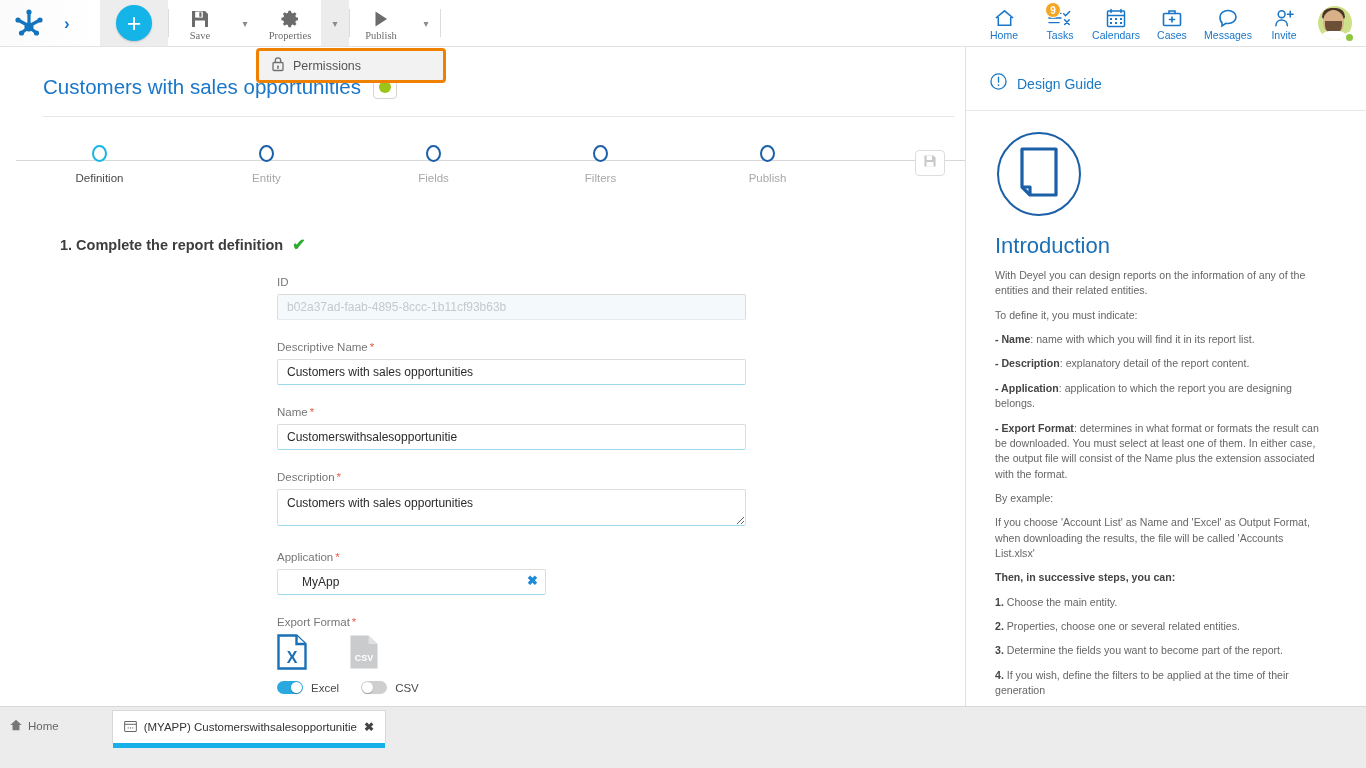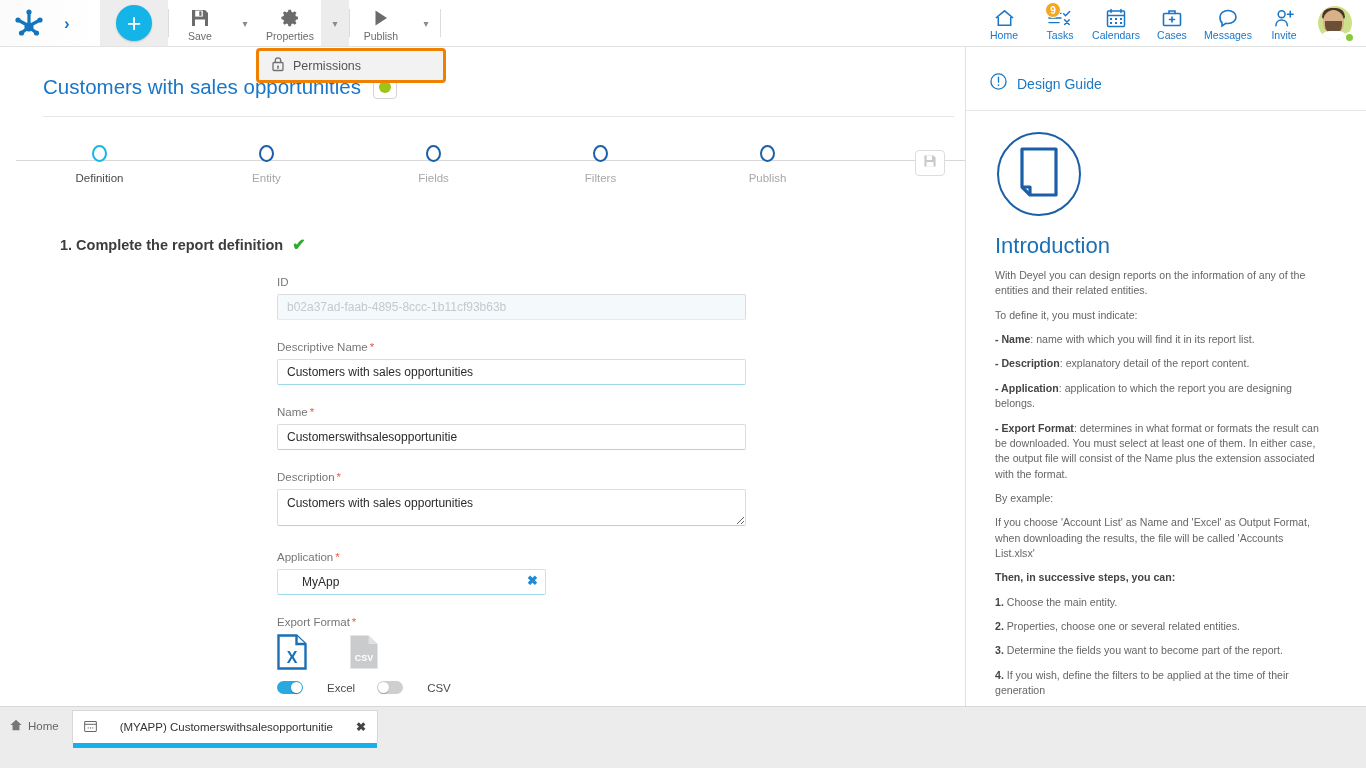--- a/index.html
+++ b/index.html
@@ -35,21 +35,21 @@
     box-shadow:0 1px 2px rgba(0,0,0,.18); cursor:pointer;
   }
   .tool-sep { width:1px; background:#dcdcdc; margin:9px 0; }
 
   .tool-group { display:flex; align-items:stretch; }
   .tool-btn {
     width:62px; display:flex; flex-direction:column; align-items:center;
     justify-content:center; gap:1px; cursor:pointer; padding-top:3px;
   }
   .tool-btn .ic { height:21px; display:flex; align-items:center; }
-  .tool-btn .lbl { font-size:10.5px; color:#6b6b6b; }
+  .tool-btn .lbl { font-size:10.5px; color:#6b6b6b;font-family:Liberation Serif, serif; }
   .tool-caret {
     width:28px; display:flex; align-items:center; justify-content:center;
     cursor:pointer; color:#8a8a8a; font-size:10px;
   }
   .tool-caret.active { background:#ececec; }
 
   
   .header-right {
     margin-left:auto; display:flex; align-items:center; gap:0; padding-right:8px;
   }
@@ -147,21 +147,21 @@
     resize:vertical;
   }
   .sel-wrap { position:relative; width:269px; }
   .sel-wrap .inp { width:269px; padding-right:26px;padding-left:24px; }
   .clear-x { position:absolute; right:8px; top:5px; color:#1f8ad6;
      font-size:13px; font-weight:bold; cursor:pointer; line-height:1; }
 
   
   .exp-icons { display:flex; gap:42px; margin-top:6px; margin-bottom:7px; }
   .exp-toggles { display:flex; gap:22px; align-items:center; }
-  .tog-grp { display:flex; align-items:center; gap:24px; cursor:pointer; }
+  .tog-grp { display:flex; align-items:center; gap:8px; cursor:pointer; }
   .tog { width:26px; height:13px; border-radius:7px; background:#cfcfcf;
      position:relative; }
   .tog.on { background:#2aa9e0; }
   .tog .knob { position:absolute; top:1px; left:1px; width:11px; height:11px;
      border-radius:50%; background:#fff; box-shadow:0 1px 1px rgba(0,0,0,.25); }
   .tog.on .knob { left:14px; }
   .tog-lbl { font-size:11.5px; color:#4a4a4a; }
 
   
   .rpanel { position:absolute; top:47px; left:965px; width:401px; height:659px;
@@ -180,22 +180,22 @@
 
   
   .taskbar { position:absolute; left:0; top:706px; width:1366px; height:62px;
      background:#ececec; border-top:1px solid #d8d8d8; display:flex;
      align-items:flex-start; }
   .tb-home { display:flex; align-items:center; gap:6px; padding:10px 13px 0 10px;
      cursor:pointer; }
   .tb-home .lbl { font-size:11.5px; color:#666; }
   .tb-tab {
     position:relative; height:30px; background:#fff; display:flex; align-items:center;
-    gap:23px; padding:16px 11px; border:1px solid #d8d8d8; border-bottom:none;
-    margin-top:3px; cursor:pointer;
+    gap:7px; padding:16px 11px; border:1px solid #d8d8d8; border-bottom:none;
+    margin-top:3px; cursor:pointer;margin-left:40px;
   }
   .tb-tab .lbl { font-size:11.5px; color:#333; }
   .tb-tab .x { font-size:12px; color:#444; cursor:pointer; font-weight:bold; }
   .tb-tab::after { content:""; position:absolute; left:0; right:0; bottom:-5px;
      height:5px; background:#17b0e8; }
 </style>
 </head>
 <body>
 
 <div id="app">

